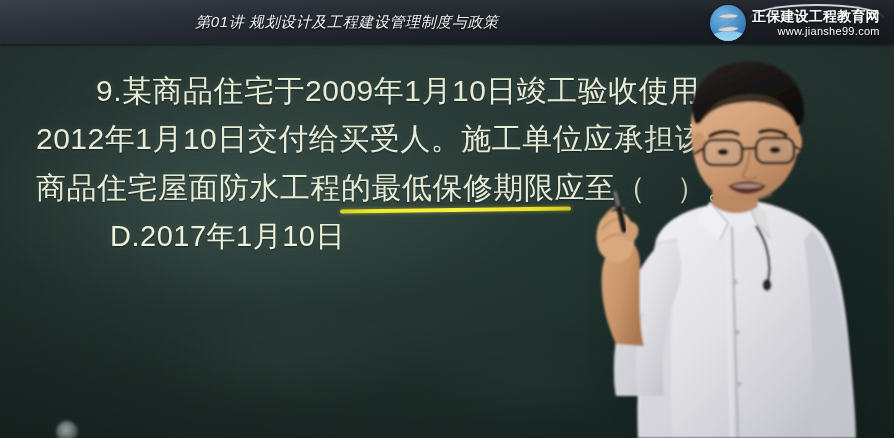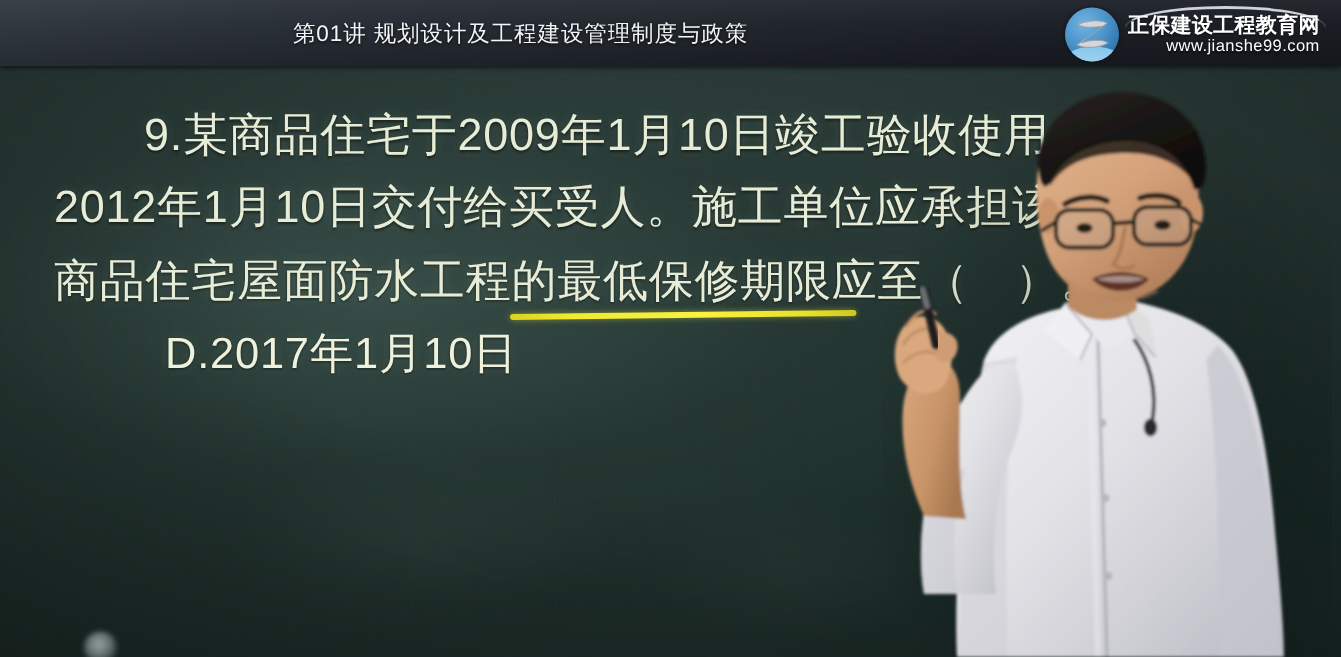--- a/index.html
+++ b/index.html
@@ -98,20 +98,21 @@
     display: flex;
     align-items: center;
     justify-content: center;
     color: #f2f4f6;
     font-size: 15px;
     letter-spacing: 0.6px;
     white-space: nowrap;
     text-shadow: 0 1px 2px rgba(0,0,0,0.8);
     padding-right: 52px;
     box-sizing: border-box;
+    font-style: italic;
   }
 
   
   .logo {
     position: absolute;
     right: 6px; top: 3px;
     width: 178px; height: 40px;
     display: flex;
     align-items: center;
     gap: 6px;

